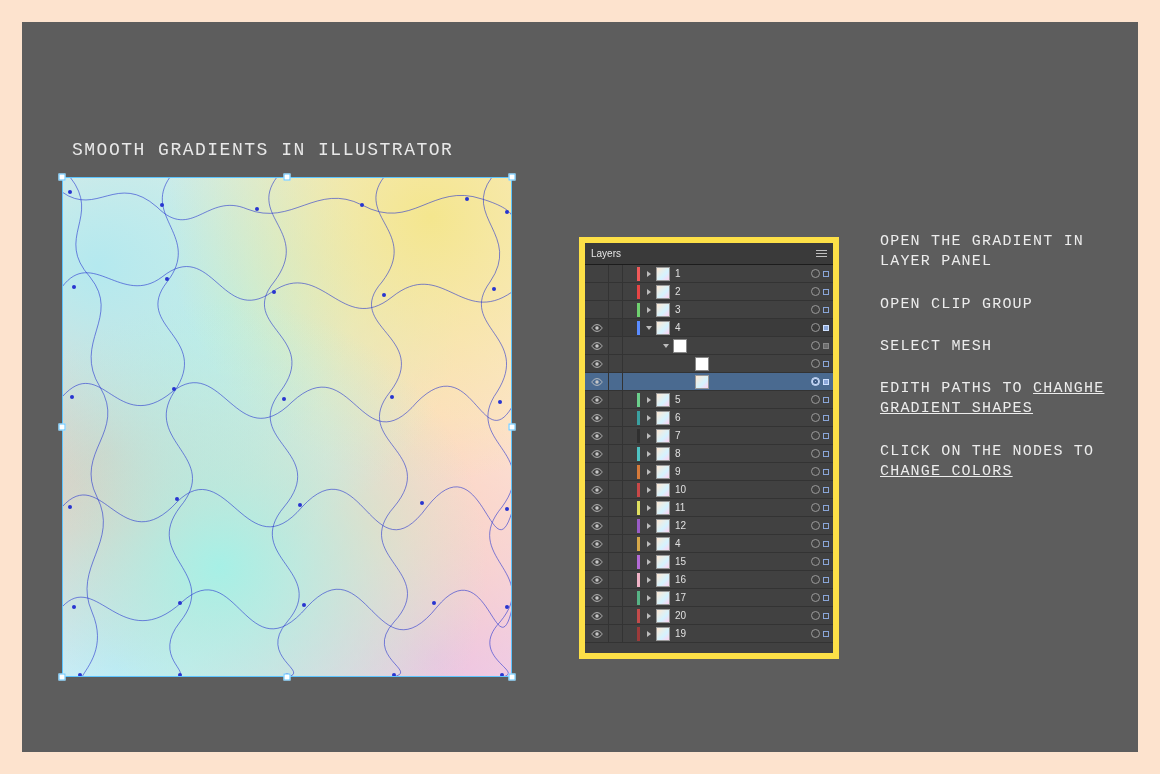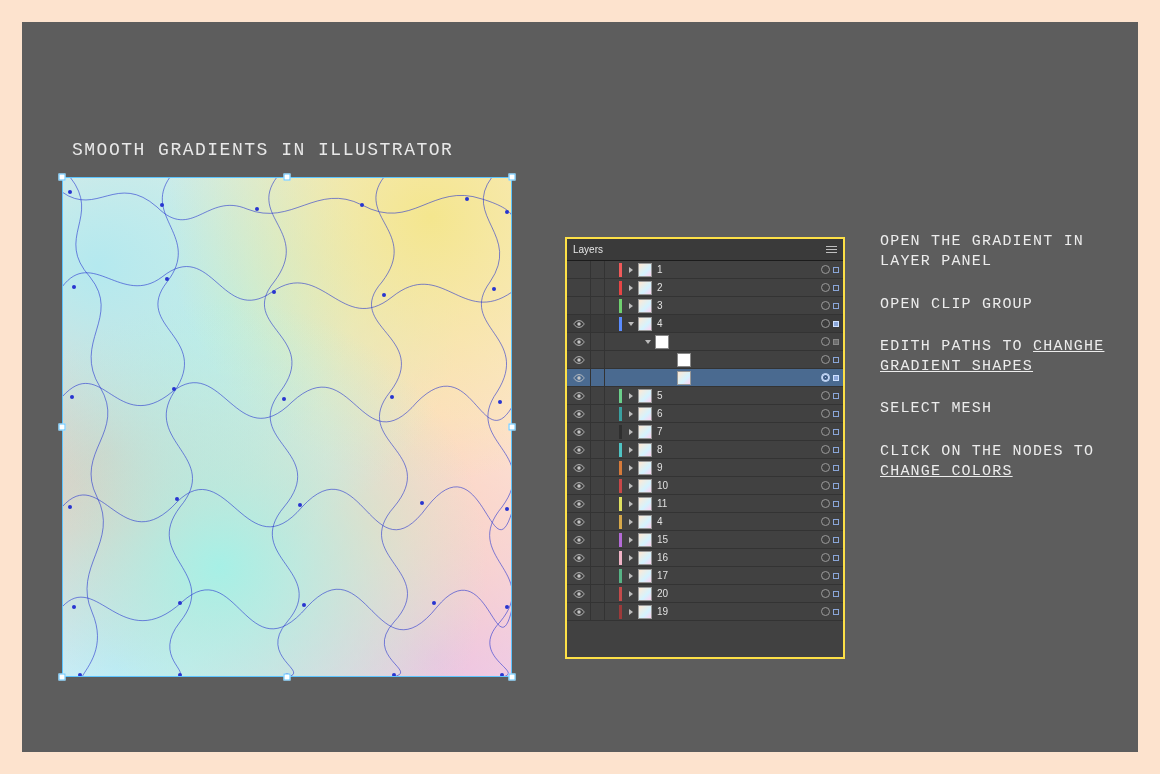--- a/index.html
+++ b/index.html
@@ -57,24 +57,24 @@
       radial-gradient(circle at 12% 98%, #cfe8ff 0%, transparent 45%),
       #fcece0;
   }
   .mesh-svg { position: absolute; inset: 0; }
   .mesh-svg path { fill: none; stroke: #2835d0; stroke-width: 0.6; }
   .mesh-svg circle { fill: #2835d0; }
 
   
   .layers-panel {
     position: absolute;
-    left: 543px; top: 215px;
-    width: 280px; height: 422px;
+    left: 557px; top: 215px;
+    width: 260px; height: 422px;
     background: #414141;
-    border: 2px solid #fde047;
+    border: 6px solid #fde047;
     color: #d9d9d9;
     font-family: "Helvetica Neue", Arial, sans-serif;
     font-size: 10px;
   }
   .layers-header {
     height: 22px;
     background: #3a3a3a;
     border-bottom: 1px solid #1c1c1c;
     display: flex; align-items: center;
     justify-content: space-between;
@@ -516,20 +516,40 @@
     <div class="vis-col">
             <span class="eye-icon">
               <svg viewBox="0 0 14 9" width="12" height="8">
                 <path d="M7 0.5 C3 0.5 1 4.5 1 4.5 S3 8.5 7 8.5 13 4.5 13 4.5 11 0.5 7 0.5 Z" fill="none" stroke="#c8c8c8" stroke-width="1"></path>
                 <circle cx="7" cy="4.5" r="2" fill="#c8c8c8"></circle>
               </svg>
             </span>
           </div>
           <div class="lock-col"></div>
           <div class="indent" style="width:14px"></div>
+          <div class="chip" style="background:#9a5cc6"></div>
+          <div class="disclose">
+            <div class="chevron-right"></div>
+          </div>
+          <div class="thumb "></div>
+    <span class="layer-name">12</span>
+    <div class="target"></div>
+          <div class="sel-ind "></div>
+  </div>
+        <div class="row">
+    <div class="vis-col">
+            <span class="eye-icon">
+              <svg viewBox="0 0 14 9" width="12" height="8">
+                <path d="M7 0.5 C3 0.5 1 4.5 1 4.5 S3 8.5 7 8.5 13 4.5 13 4.5 11 0.5 7 0.5 Z" fill="none" stroke="#c8c8c8" stroke-width="1"></path>
+                <circle cx="7" cy="4.5" r="2" fill="#c8c8c8"></circle>
+              </svg>
+            </span>
+          </div>
+          <div class="lock-col"></div>
+          <div class="indent" style="width:14px"></div>
           <div class="chip" style="background:#d6a84a"></div>
           <div class="disclose">
             <div class="chevron-right"></div>
           </div>
           <div class="thumb "></div>
     <span class="layer-name">4</span>
     <div class="target"></div>
           <div class="sel-ind "></div>
   </div>
         <div class="row">
@@ -631,22 +651,22 @@
     <span class="layer-name">19</span>
     <div class="target"></div>
           <div class="sel-ind "></div>
   </div>
       </div>
   </div>
 
   <div class="instructions">
     <p>OPEN THE GRADIENT IN LAYER PANEL</p>
     <p>OPEN CLIP GROUP</p>
+    <p>SELECT MESH</p>
     <p>
       <span>EDITH PATHS TO </span><span class="u">CHANGHE GRADIENT SHAPES</span>
     </p>
-    <p>SELECT MESH</p>
     <p>
       <span>CLICK ON THE NODES TO </span><span class="u">CHANGE COLORS</span>
     </p>
   </div>
 
 </div>
 
 </body></html>

